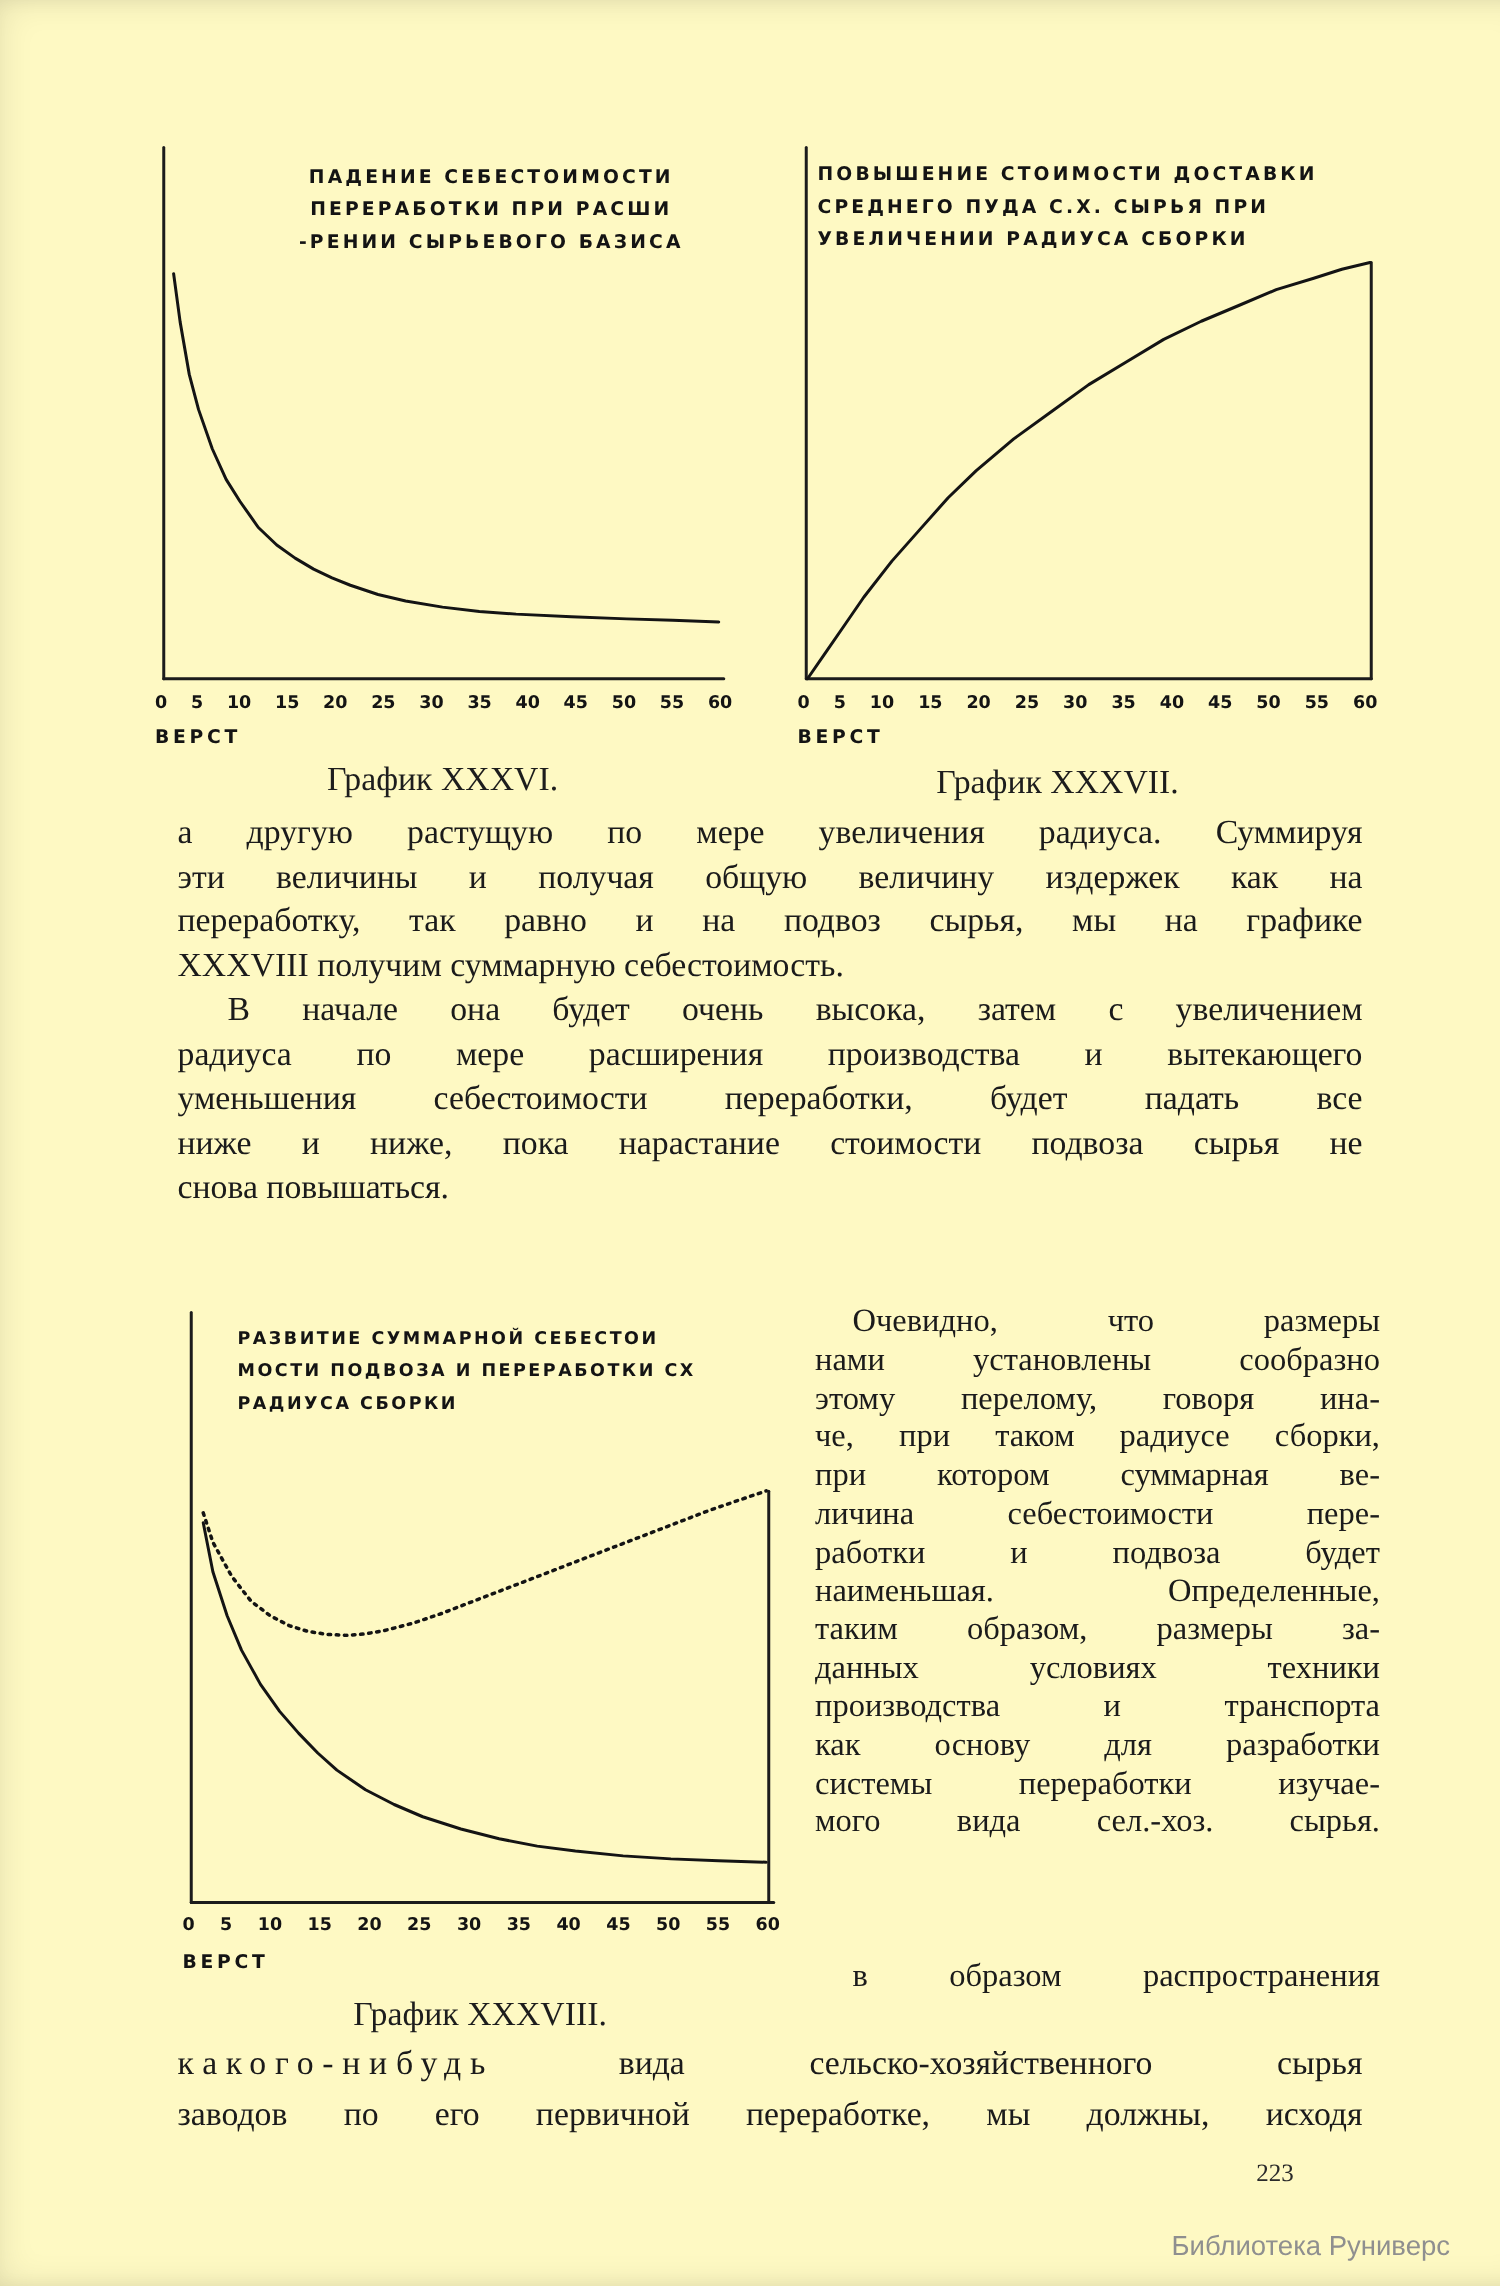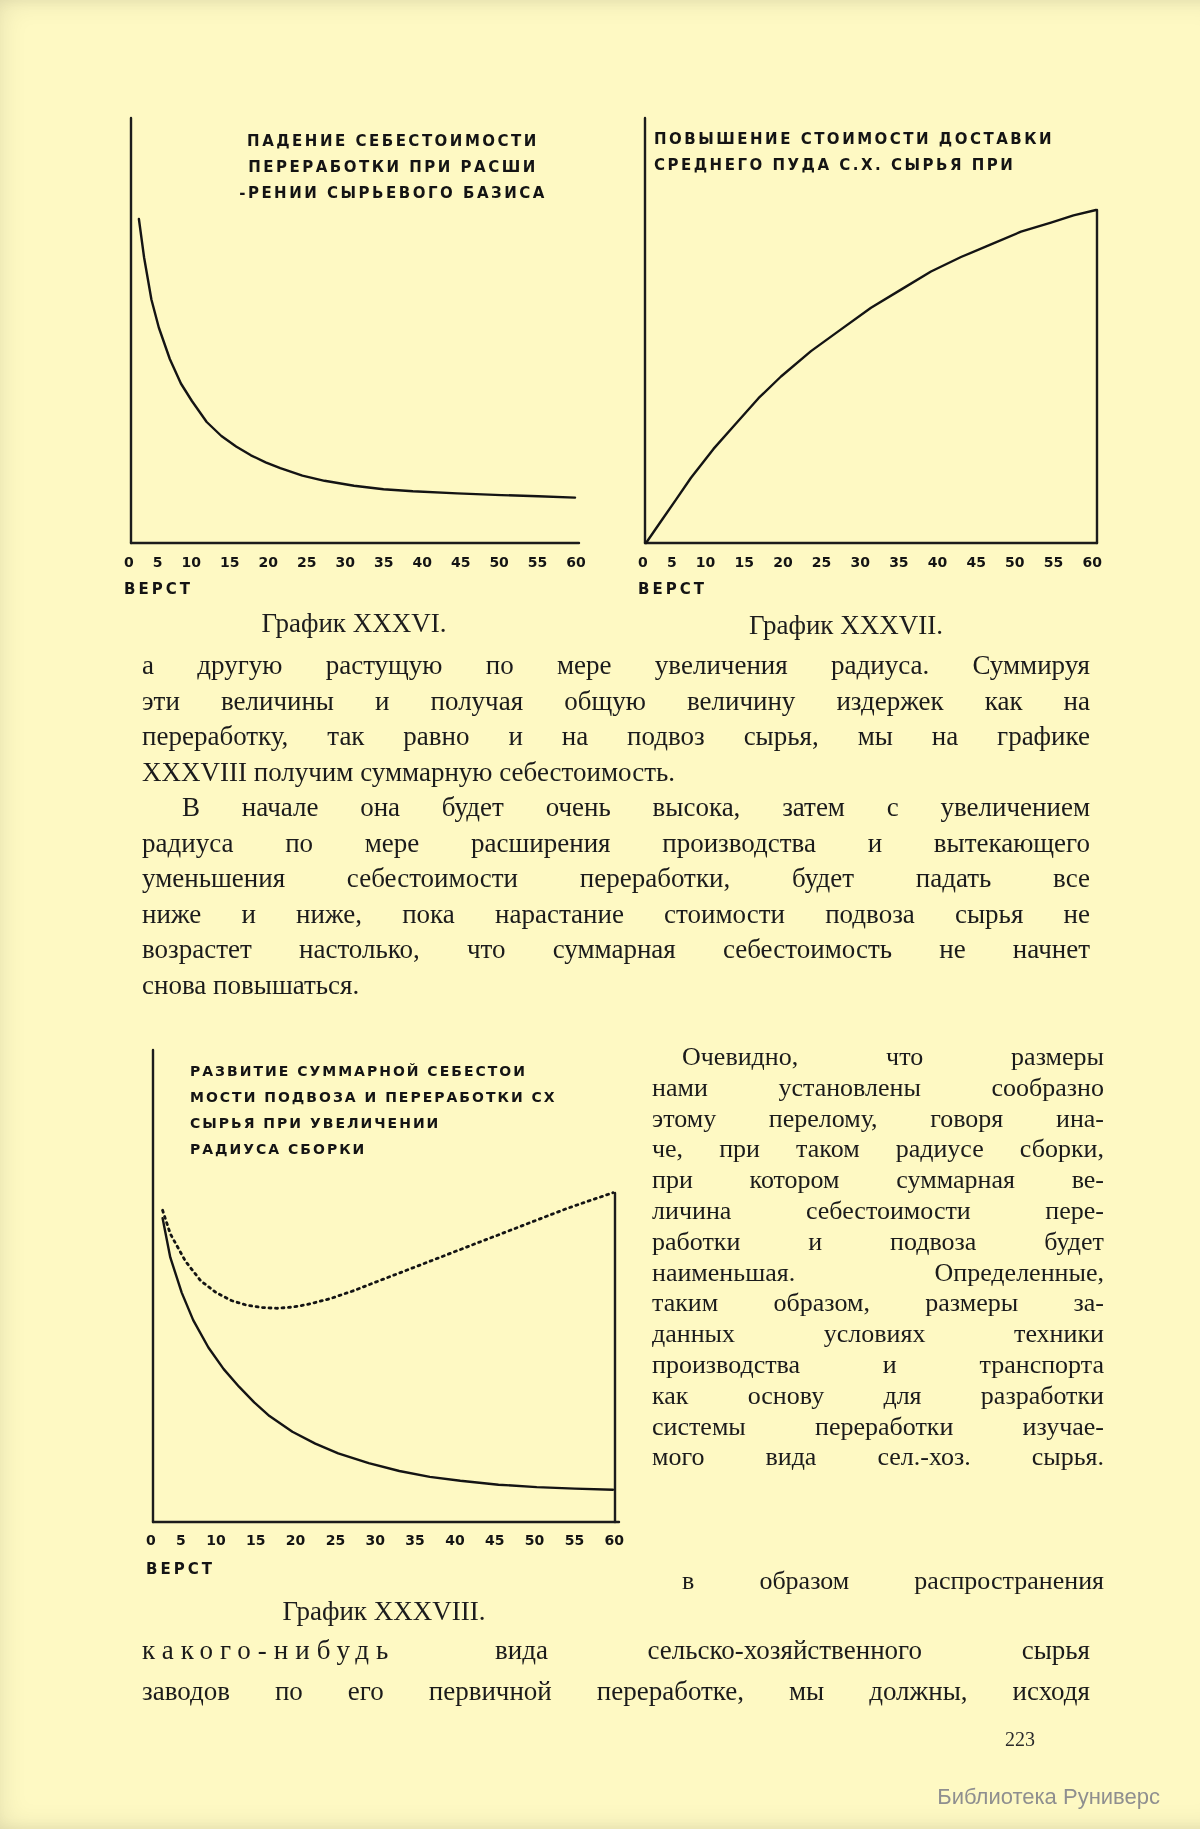--- a/index.html
+++ b/index.html
@@ -104,20 +104,21 @@
   <section class="chartbox c37">
     <svg class="plot" width="476" height="450" viewBox="0 0 476 450">
       <line class="axis" x1="9" y1="6" x2="9" y2="431"></line>
       <line class="axis" x1="9" y1="431" x2="461" y2="431"></line>
       <line class="axis" x1="461" y1="98" x2="461" y2="431"></line>
       <path class="curve" d="M10.0,431.0L25.0,409.3L40.0,387.6L55.0,365.8L77.5,336.9L100.0,311.5L122.5,286.2L145.0,264.5L175.0,239.1L205.0,217.4L235.0,195.7L265.0,177.6L295.0,159.5L325.0,145.0L355.0,132.4L385.0,119.7L415.0,110.6L437.5,103.4L460.0,98.0"></path>
     </svg>
     <div class="chart-title">
       <div>ПОВЫШЕНИЕ СТОИМОСТИ ДОСТАВКИ</div>
       <div>СРЕДНЕГО ПУДА  С.Х. СЫРЬЯ ПРИ</div>
+      <div>УВЕЛИЧЕНИИ РАДИУСА СБОРКИ</div>
     </div>
     <div class="ticks">
 
     <span class="tick">0</span>
         <span class="tick">5</span>
         <span class="tick">10</span>
         <span class="tick">15</span>
         <span class="tick">20</span>
         <span class="tick">25</span>
         <span class="tick">30</span>
@@ -139,36 +140,34 @@
       <div class="jline">переработку, так равно и на подвоз сырья, мы на графике</div>
       <div class="jline">XXXVIII получим суммарную себестоимость.</div>
     </div>
 
   <div class="p-block p2 jlines">
 
   <div class="jline">В начале она будет очень высока, затем с увеличением</div>
       <div class="jline">радиуса по мере расширения производства и вытекающего</div>
       <div class="jline">уменьшения себестоимости переработки, будет падать все</div>
       <div class="jline">ниже и ниже, пока нарастание стоимости подвоза сырья не</div>
-      <div class="jline">возрастет настолько, что суммарная себестоимость не начнет</div>
       <div class="jline">снова повышаться.</div>
     </div>
 
   <section class="chartbox c38">
     <svg class="plot" width="506" height="505" viewBox="0 0 506 505">
       <line class="axis" x1="15" y1="10" x2="15" y2="482"></line>
       <line class="axis" x1="15" y1="482" x2="481" y2="482"></line>
       <line class="axis" x1="477" y1="153" x2="477" y2="482"></line>
       <path class="curve dashed" d="M24.6,170.3L32.3,193.8L47.5,221.3L62.8,240.9L78.1,252.6L93.3,260.5L108.6,265.2L123.9,267.5L139.1,268.3L154.4,267.1L169.7,264.4L192.6,258.5L215.5,250.7L246.0,238.9L276.5,227.2L307.1,215.4L337.6,203.6L368.1,191.9L398.7,180.1L429.2,168.4L452.1,160.5L475.0,152.7"></path>
       <path class="curve" d="M24.6,178.2L32.3,217.4L43.7,252.6L55.2,280.1L70.4,307.5L85.7,329.1L101.0,346.7L116.2,362.4L131.5,376.1L154.4,391.8L177.3,403.6L200.2,413.4L230.7,423.2L261.3,431.0L291.8,436.9L322.3,440.8L360.5,444.7L398.7,447.1L436.8,448.6L475.0,449.8"></path>
     </svg>
     <div class="chart-title">
       <div>РАЗВИТИЕ СУММАРНОЙ СЕБЕСТОИ</div>
       <div>МОСТИ ПОДВОЗА И ПЕРЕРАБОТКИ СХ</div>
-      <div>СЫРЬЯ ПРИ УВЕЛИЧЕНИИ</div>
       <div>РАДИУСА СБОРКИ</div>
     </div>
     <div class="ticks">
 
     <span class="tick">0</span>
         <span class="tick">5</span>
         <span class="tick">10</span>
         <span class="tick">15</span>
         <span class="tick">20</span>
         <span class="tick">25</span>

